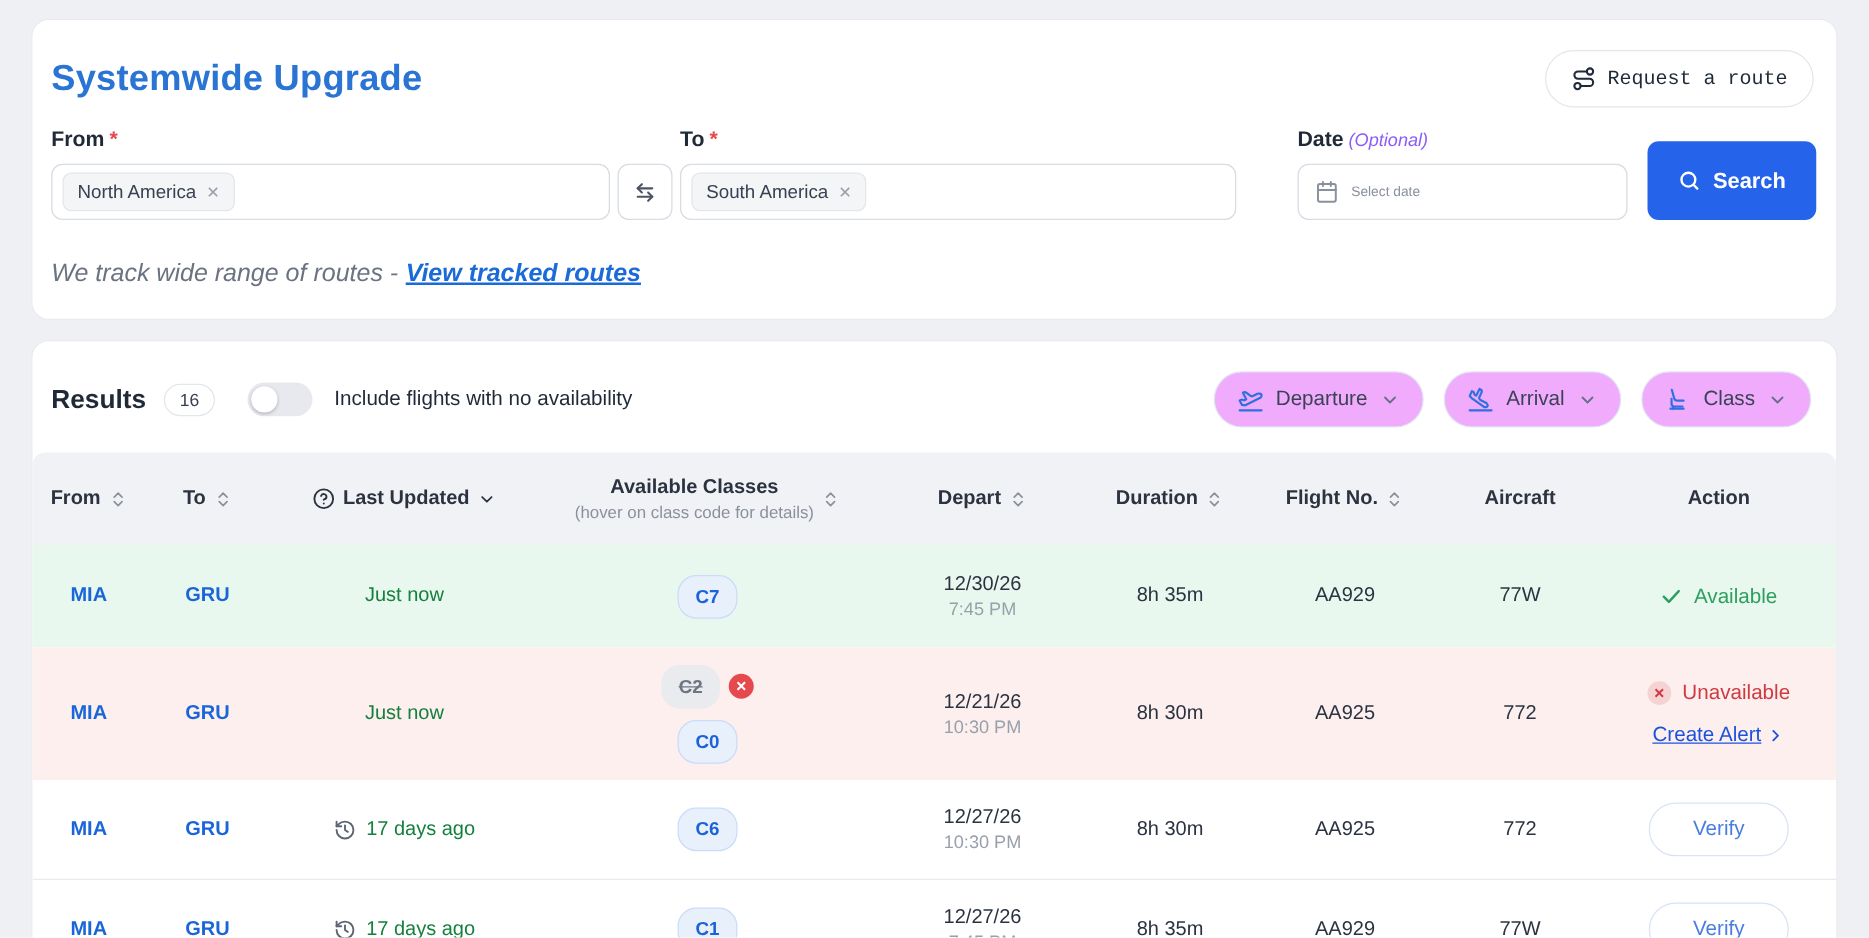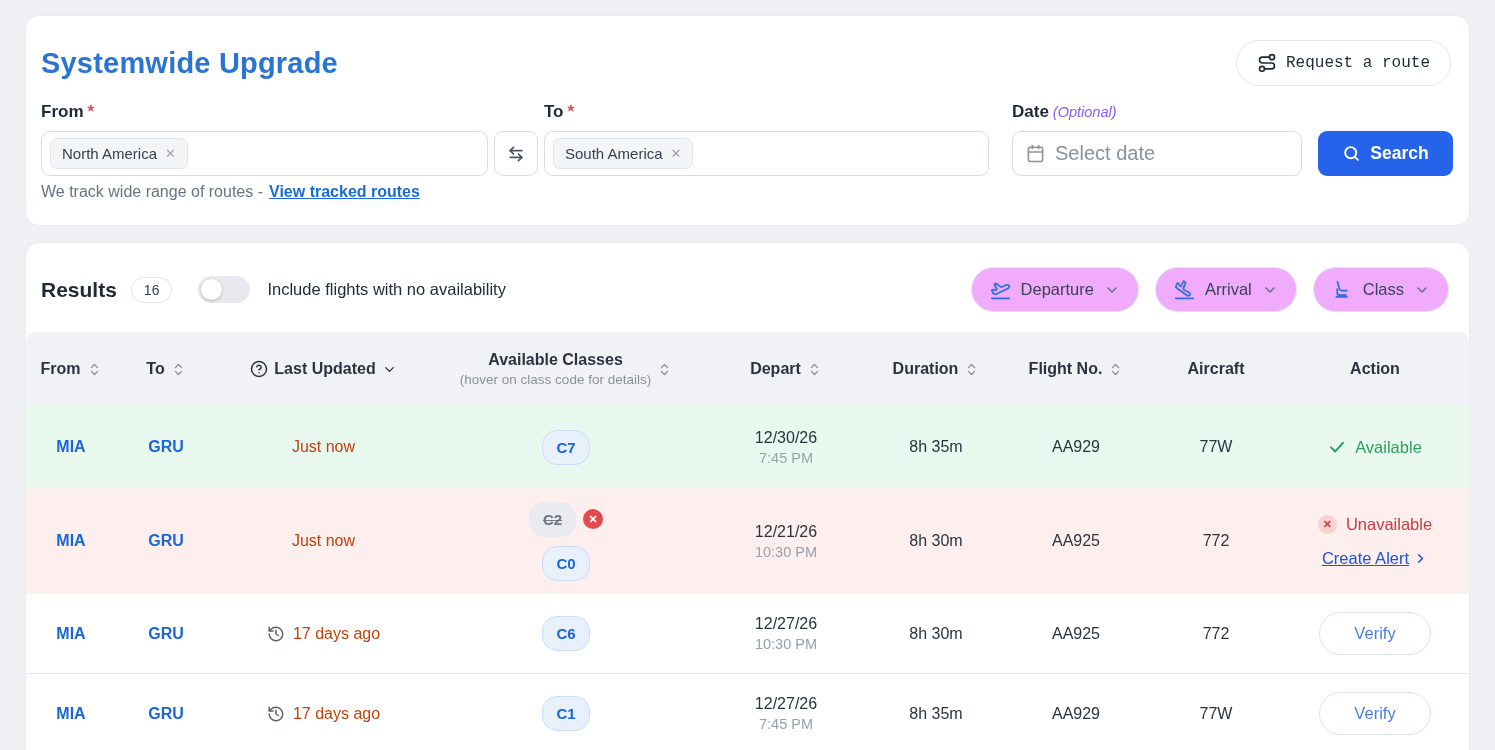--- a/index.html
+++ b/index.html
@@ -19,25 +19,25 @@
     color:#1f2937; margin-bottom:9px; }
   .req { color:#e5484d; font-weight:700; }
   .opt { color:#8b5cf6; font-weight:400; font-style:italic; font-size:14.5px; }
   .input-box { height:45px; border:1px solid #d8dce3; border-radius:9px; background:#fff;
     display:flex; align-items:center; padding:0 8px; }
   .tag { display:inline-flex; align-items:center; gap:8px; background:#f4f5f7; border:1px solid #e4e6ea;
     border-radius:7px; padding:6px 11px; font-size:15px; color:#374151;text-align:right; }
   .tag .x { color:#9aa1ab; font-size:13px; cursor:pointer; }
   .swap-btn { width:44px; height:45px; border:1px solid #d8dce3; border-radius:9px; background:#fff;
     display:flex; align-items:center; justify-content:center; color:#4b5563; margin:0 6px; cursor:pointer; }
-  .date-box { width:290px; color:#8a919d; gap:10px; padding:0 13px; font-size:20px; cursor:text; }
-  .search-btn { margin-left:16px; width:135px; height:45px; border:none; border-radius:9px; background:#2563eb;
+  .date-box { width:264px; color:#8a919d; gap:10px; padding:0 13px; font-size:11px; cursor:text; }
+  .search-btn { margin-left:16px; width:135px; height:63px; border:none; border-radius:9px; background:#2563eb;
     color:#fff; font-size:17.5px; font-weight:700; display:flex; align-items:center; justify-content:center;
     gap:9px; cursor:pointer; }
-  .tracked-line { margin-top:7px; font-size:16px; color:#6b7280; }
+  .tracked-line { margin-top:32px; font-size:20px; color:#6b7280;font-style:italic; }
   .tracked-link { color:#1a6bd8; font-weight:700; text-decoration:underline; margin-left:6px; cursor:pointer; }
 
   
   #results-card { margin-top:16px; height:545px; padding-top:24px; overflow:hidden; }
   .results-head { display:flex; align-items:center; padding:0 20px 0 15px; }
   .results-title { font-size:21px; font-weight:700; color:#1f2937; }
   .count-pill { margin-left:14px; border:1px solid #e3e6eb; border-radius:15px; padding:4px 12px;
     font-size:14px; color:#374151; }
   .toggle { margin-left:26px; width:52px; height:27px; border-radius:14px; background:#e7e9ee;
     position:relative; cursor:pointer; }
@@ -57,21 +57,21 @@
     font-weight:700; color:#2b3340; font-size:16px; }
   .th { display:flex; align-items:center; gap:6px; }
   .sort-ic { color:#8a919d; }
   .th-stack { display:flex; flex-direction:column; align-items:center; line-height:1.2; }
   .th-sub { font-weight:400; font-size:13.5px; color:#8a919d; margin-top:2px; }
   .row { border-bottom:1px solid #e8eaee; font-size:16px; }
   .row-available { background:#e9f8ef; min-height:82px; border-bottom:none; }
   .row-unavailable { background:#fdefee; min-height:106px; border-bottom:none; }
   .row-plain { background:#fff; min-height:80px; }
   .airport { font-weight:700; color:#1a66d9; cursor:pointer; }
-  .updated { display:flex; align-items:center; gap:8px; color:#c2410c; }
+  .updated { display:flex; align-items:center; gap:8px; color:#15803d; }
   .hist-ic { color:#5b6472; }
   .class-badge { display:inline-flex; align-items:center; justify-content:center; background:#e8f0fc;
     border:1px solid #cadcf7; border-radius:15px; padding:8px 13px; font-size:15px; font-weight:700;
     color:#1c62d8; cursor:pointer; }
   .class-badge.struck { background:#e9ebee; border-color:#e9ebee; color:#6e7683; text-decoration:line-through; font-weight:700; }
   .badge-stack { display:flex; flex-direction:column; gap:9px; align-items:center; }
   .badge-line { display:flex; align-items:center; gap:7px; }
   .x-dot { width:20px; height:20px; border-radius:50%; background:#e5484d; color:#fff; font-size:11px;
     font-weight:700; display:flex; align-items:center; justify-content:center; }
   .depart { display:flex; flex-direction:column; align-items:center; }

